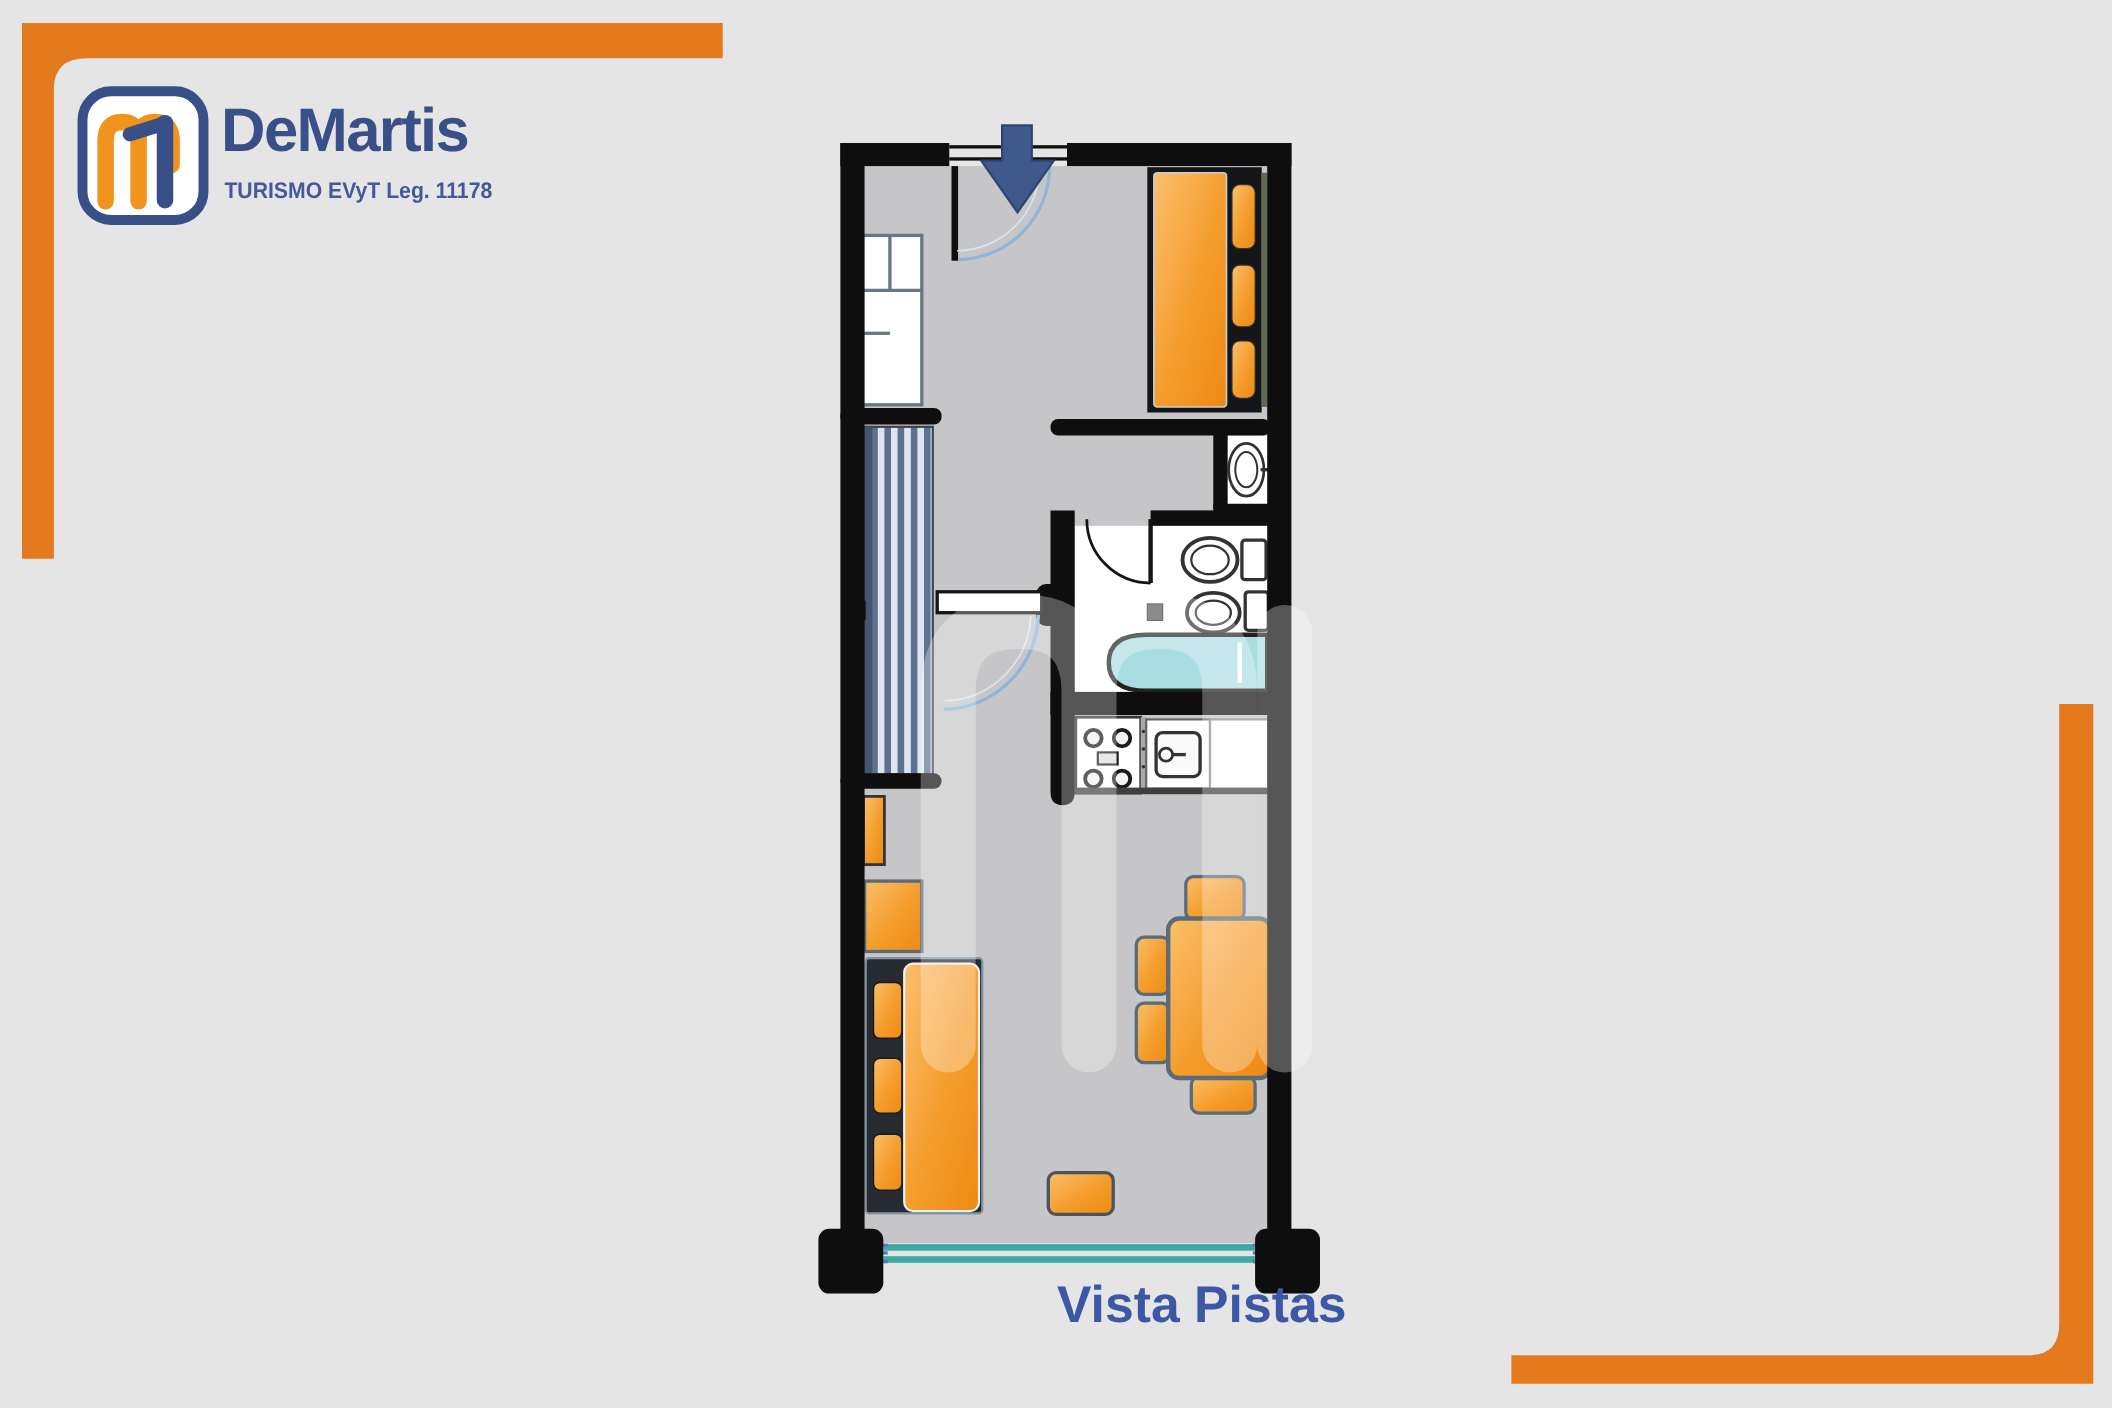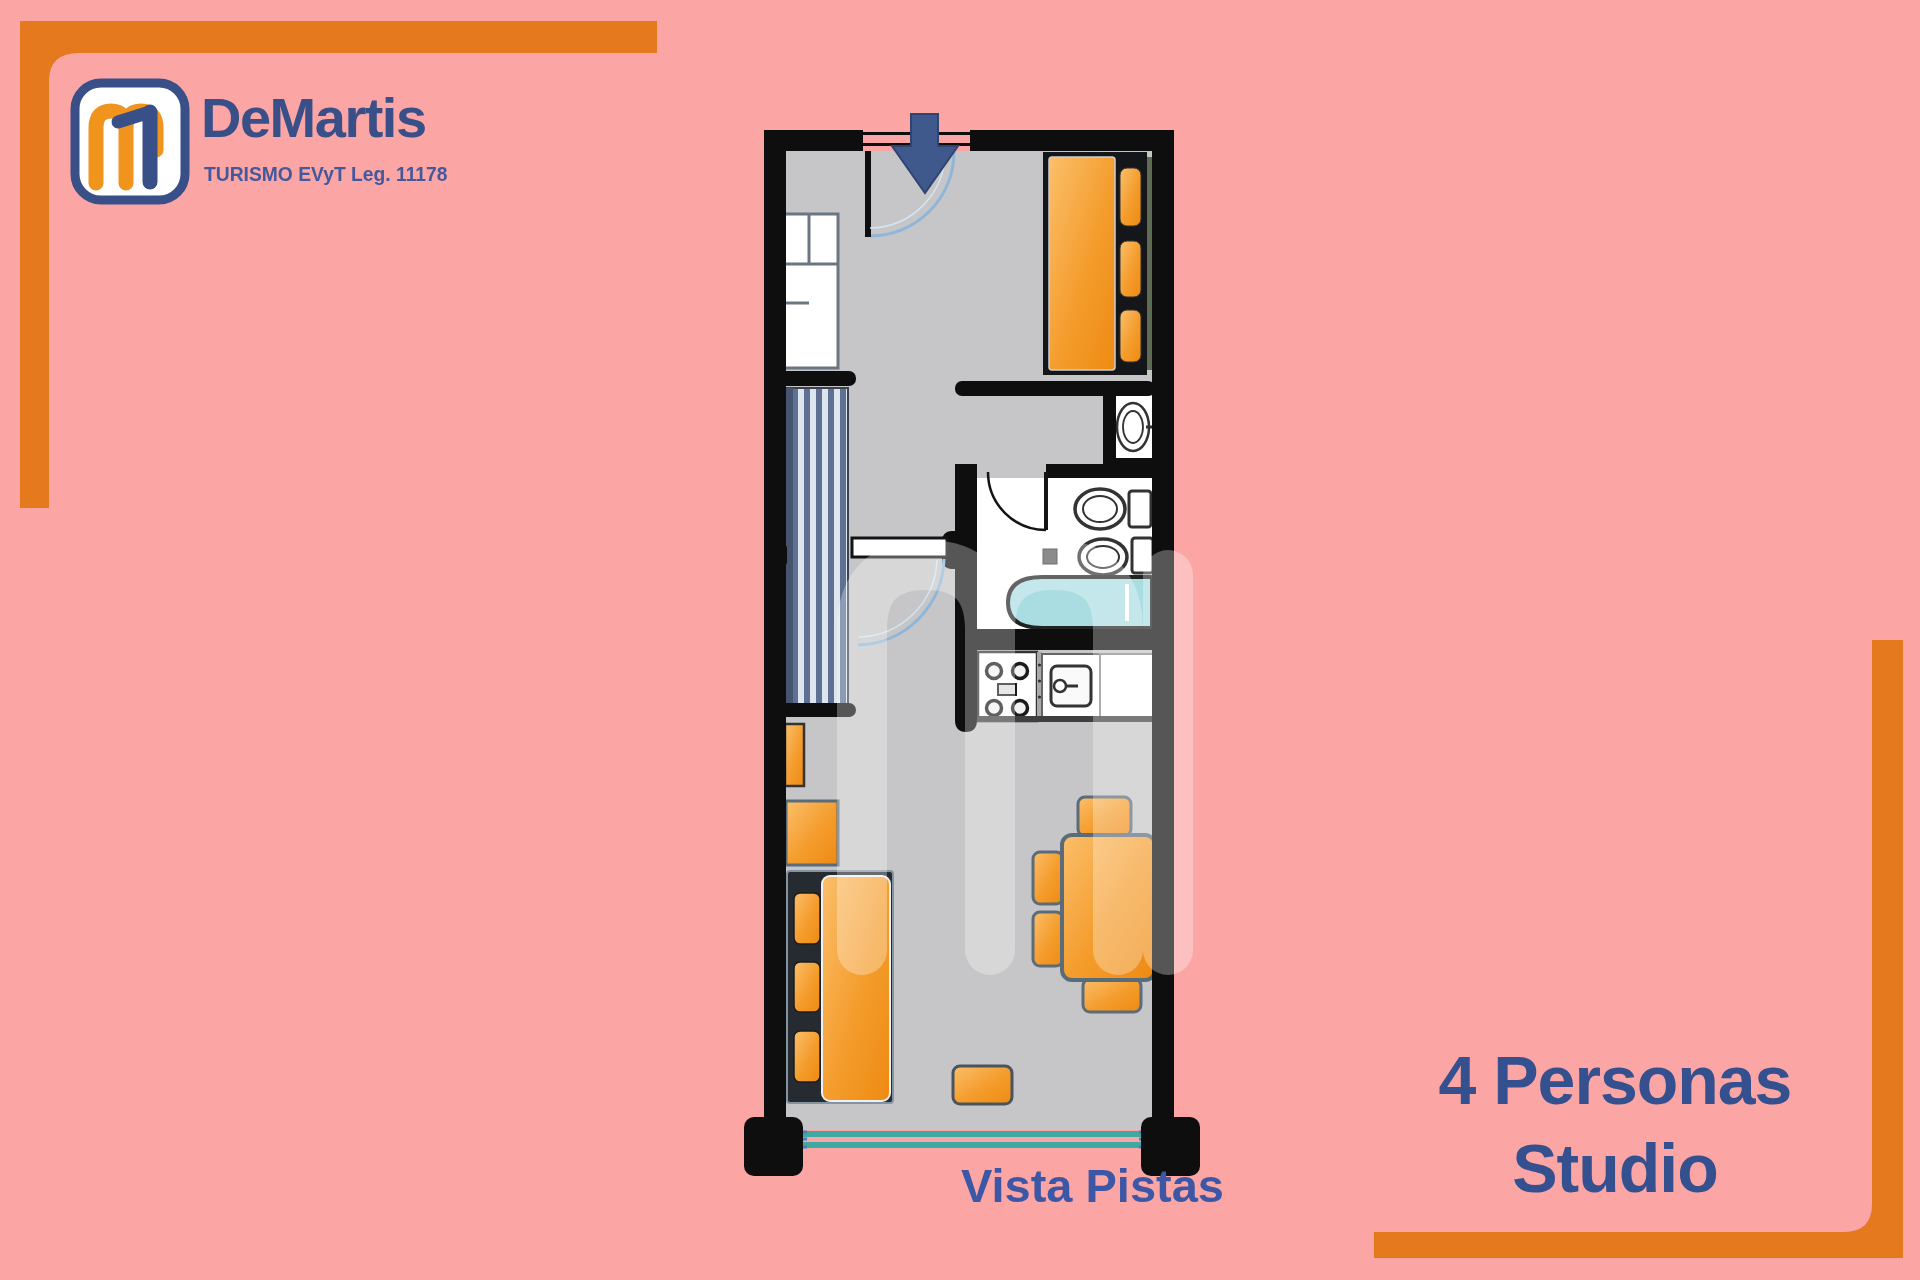--- a/index.html
+++ b/index.html
@@ -1,16 +1,16 @@
 <!DOCTYPE html>
 <html><head>
 <meta charset="utf-8">
 <style>
   html,body{margin:0;padding:0;background:#ffffff;}
-  .page{position:relative;width:1920px;height:1280px;background:#fca5a5;overflow:hidden;
+  .page{position:relative;width:1920px;height:1280px;background:#e5e5e5;overflow:hidden;
         font-family:"Liberation Sans",sans-serif;}
   .art{position:absolute;left:0;top:0;}
   .brand-name{position:absolute;left:201px;top:88px;font-size:56px;line-height:60px;
               font-weight:bold;color:#394f88;letter-spacing:-1.5px;}
   .brand-tagline{position:absolute;left:204px;top:162px;font-size:20.5px;font-weight:bold;
               color:#44589c;transform:scaleX(.94);transform-origin:left top;letter-spacing:0px;}
   .vista-label{position:absolute;left:730px;top:1160px;width:494px;text-align:right;
               font-size:47px;line-height:52px;font-weight:bold;color:#3c57a5;}
   .caption{position:absolute;left:1360px;top:1036px;width:510px;text-align:center;
               font-size:68px;line-height:88px;font-weight:bold;color:#35508e;letter-spacing:-1px;}
@@ -208,18 +208,14 @@
         <path d="M1168,575 V950"></path>
       </g>
     </g>
   </svg>
 
   <div class="brand-name">DeMartis</div>
   <div class="brand-tagline">TURISMO EVyT Leg. 11178</div>
 
   <div class="vista-label">Vista Pistas</div>
 
-  <div class="caption">
-    <div>4 Personas</div>
-    <div>Studio</div>
-  </div>
 
 </div>
 
 </body></html>

